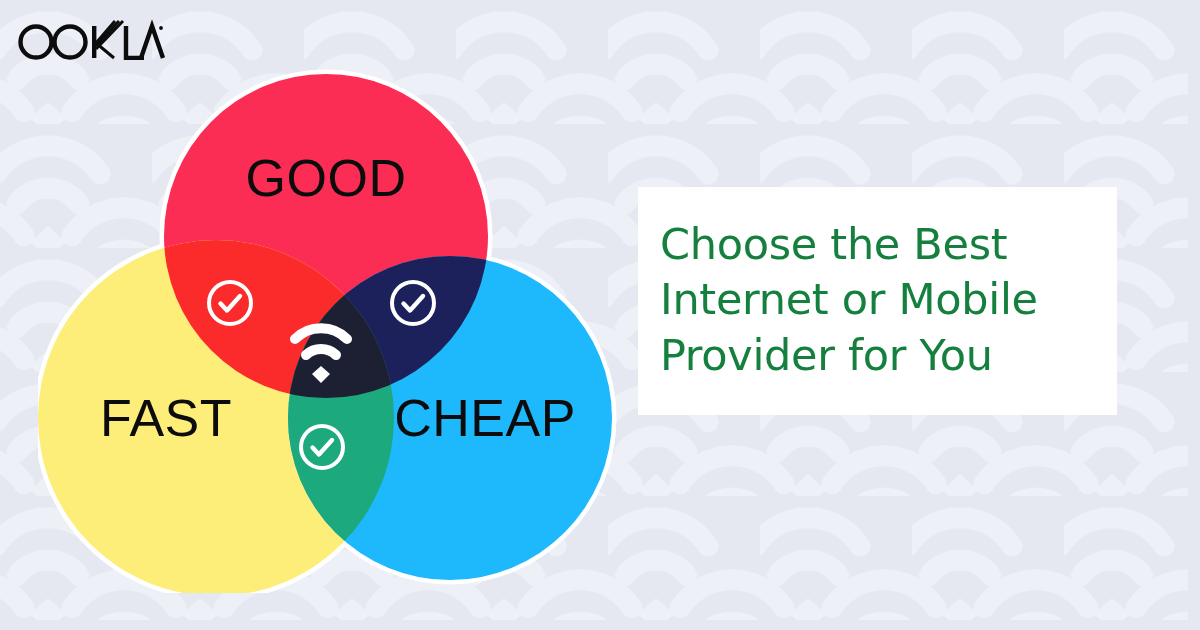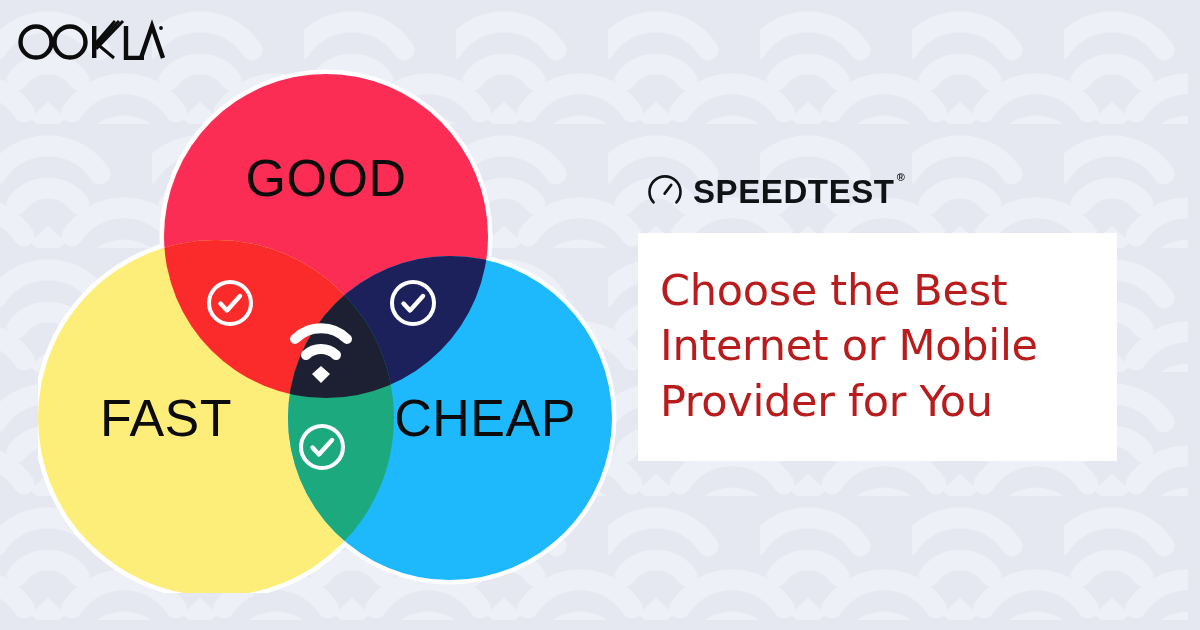--- a/index.html
+++ b/index.html
@@ -46,21 +46,21 @@
   }
 
   #headline-card{
     margin-top:19px;background:#ffffff;
     width:479px;box-sizing:border-box;
     padding:30px 30px 32px 22px;
   }
   #headline{
     font-family:"DejaVu Sans","Liberation Sans",sans-serif;
     font-size:43px;line-height:1.29;
-    color:#b91c1c;font-weight:400;letter-spacing:-0.3px;
+    color:#15803d;font-weight:400;letter-spacing:-0.3px;
     white-space:pre-line;margin:0;
   }
 </style>
 </head>
 <body>
 
 <div id="stage">
 
   <div id="bg-pattern">
     <svg viewBox="0 0 1200 630" xmlns="http://www.w3.org/2000/svg">
@@ -166,29 +166,20 @@
       <g transform="translate(283,295)">
         <path d="M-26,-4 A37,37 0 0 1 26,-4" fill="none" stroke="#ffffff" stroke-width="10" stroke-linecap="round"></path>
         <path d="M-15,12 A22,22 0 0 1 15,12" fill="none" stroke="#ffffff" stroke-width="10" stroke-linecap="round"></path>
         <path d="M0,23 L9,31 L0,40 L-9,31 Z" fill="#ffffff"></path>
       </g>
     </svg>
   </div>
 
   <div id="right-col">
 
-    <div id="speedtest-lockup">
-      <span class="gauge">
-        <svg width="34" height="34" viewBox="0 0 34 34" xmlns="http://www.w3.org/2000/svg">
-          <path d="M5.6,28.4 A15.5,15.5 0 1 1 28.4,28.4" fill="none" stroke="#101215" stroke-width="2.6" stroke-linecap="round"></path>
-          <path d="M16.6,19.6 L23.2,10.9" fill="none" stroke="#101215" stroke-width="2.6" stroke-linecap="round"></path>
-        </svg>
-      </span>
-      <span id="speedtest-wordmark"><span>SPEEDTEST</span><span id="speedtest-reg">®</span></span>
-    </div>
 
     <div id="headline-card">
       <p id="headline">Choose the Best
 Internet or Mobile
 Provider for You</p>
     </div>
 
   </div>
 
 </div>

